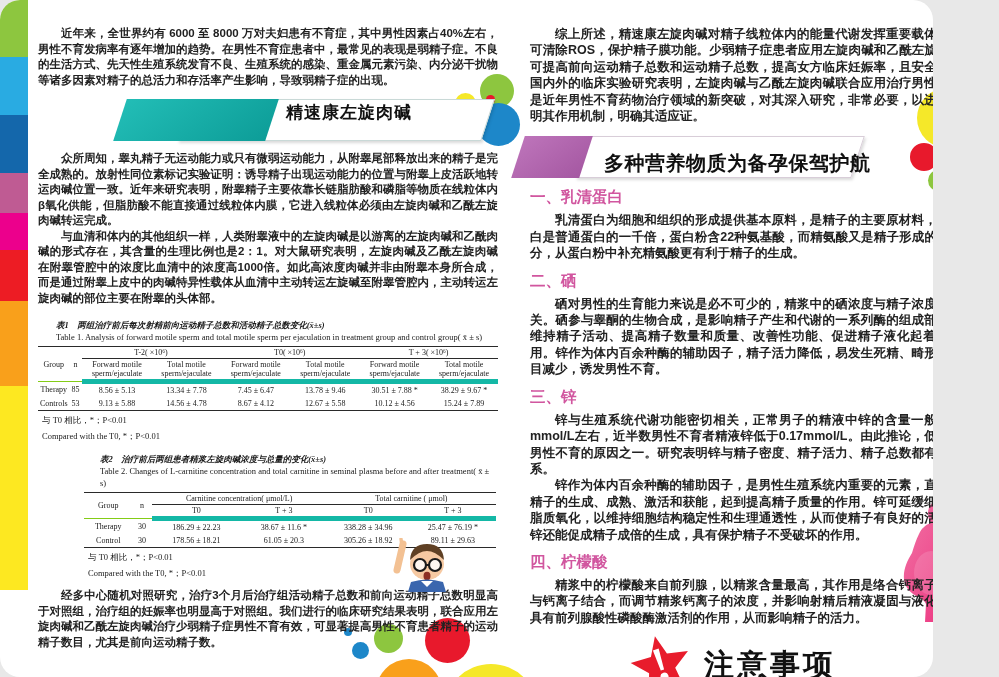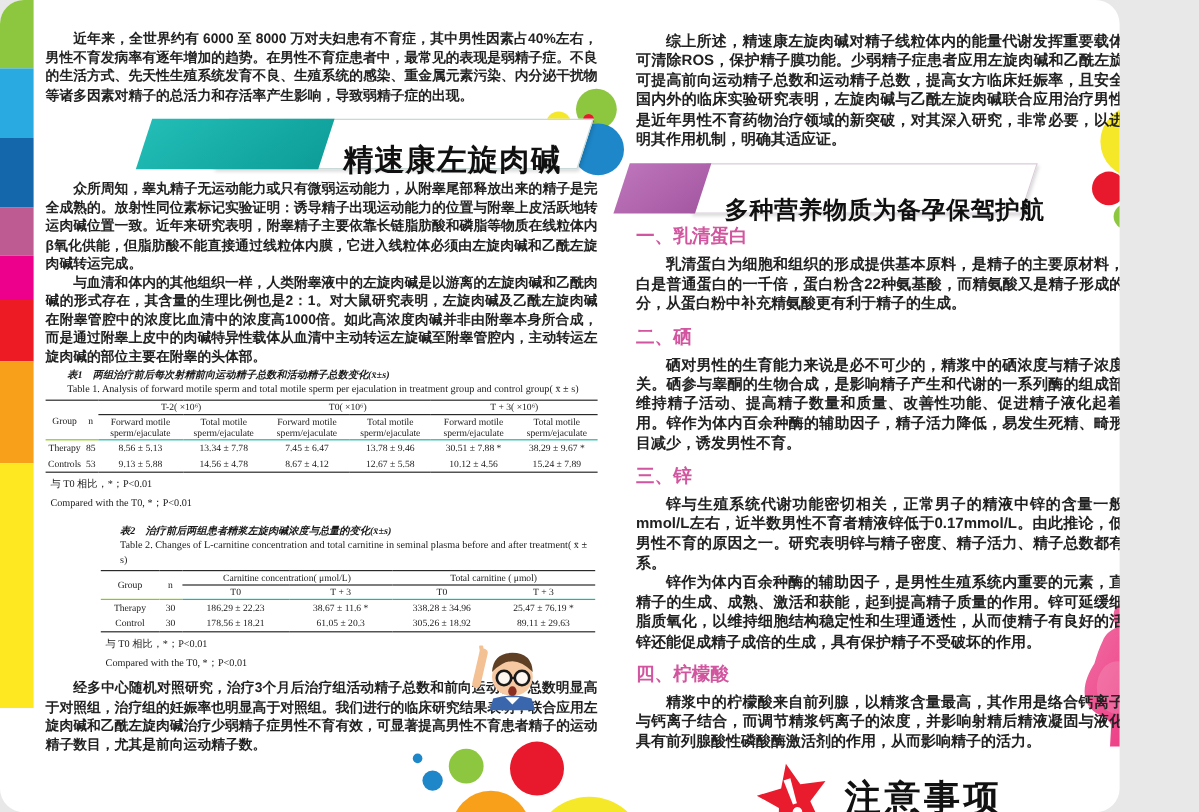--- a/index.html
+++ b/index.html
@@ -47,36 +47,36 @@
   .banner-left{margin:11px 0 10px 88px;height:42px;width:362px;}
   .banner-right{margin:12px 0 9px -6px;height:42px;width:334px;}
   .b-face{position:absolute;left:58px;top:0;right:0;bottom:0;background:#fff;
           border:1px solid #c9d9d7;transform:skewX(-18deg);
           box-shadow:2px 2px 3px rgba(0,0,0,.15);}
   .banner-right .b-face{border-color:#d8cdd8;}
   .b-accent{position:absolute;top:0;bottom:0;transform:skewX(-18deg);}
   .banner-left .b-accent{left:-6px;width:152px;background:linear-gradient(135deg,#22bdb6,#0d9d98);}
   .banner-right .b-accent{left:-6px;width:68px;background:linear-gradient(135deg,#bd74ba,#a558a2);}
   .b-title{position:absolute;margin:0;color:#101010;white-space:nowrap;}
-  .banner-left .b-title{left:160px;top:18px;font-size:25px;letter-spacing:1px;}
-  .banner-right .b-title{left:80px;top:26px;font-size:20px;letter-spacing:0.5px;}
+  .banner-left .b-title{left:160px;top:2px;font-size:17px;letter-spacing:1px;}
+  .banner-right .b-title{left:80px;top:14px;font-size:20px;letter-spacing:0.5px;}
   
   .tblwrap{color:#1a1a1a;}
-  .t1{}
+  .t1{margin-top:13px;}
   .t2{margin-top:10px;margin-left:46px;width:412px;}
   .cap-zh{font:700 8.5px/12px "Liberation Serif","DejaVu Serif",serif;margin-left:18px;font-style:italic;}
   .cap-en{font:400 8.5px/12px "Liberation Serif","DejaVu Serif",serif;margin-left:18px;}
   .t2 .cap-zh,.t2 .cap-en{margin-left:16px;}
   table.tbl{border-collapse:collapse;width:100%;margin-top:3px;
             font-family:"Liberation Serif","DejaVu Serif",serif;font-size:8px;color:#1a1a1a;
             border-top:1.5px solid #2a2a2a;border-bottom:1.5px solid #2a2a2a;}
   table.tbl th,table.tbl td{font-weight:400;text-align:center;padding:1px 2px;}
   th.thg,th.thn{border-bottom:1px solid #84cc16;}
   th.spanh{border-bottom:1px solid #2a2a2a;padding:1px 8px;}
-  tr.r-sub th{border-bottom:1px solid #14b8a6;padding:1px 3px;line-height:9px;}
+  tr.r-sub th{border-bottom:5px solid #14b8a6;padding:1px 3px;line-height:9px;}
   td{line-height:11px;}
   .tnote{font:400 8.5px/13px "Liberation Serif","DejaVu Serif",serif;margin:3px 0 0 4px;}
   .conclusion{margin-top:8px;}
   
   .body-r{font-size:12.5px;line-height:16.4px;font-weight:600;color:#222;
           text-indent:2em;text-align:justify;}
   .intro-r{margin-top:26px;}
   .sec-h{font-size:15.5px;font-weight:700;color:#d1569f;margin:9px 0 4px 0;}
   .notice{display:flex;align-items:center;margin:8px 0 6px 100px;}
   .notice-title{font-size:30px;font-weight:900;color:#111;letter-spacing:3px;margin:0 0 0 12px;}

